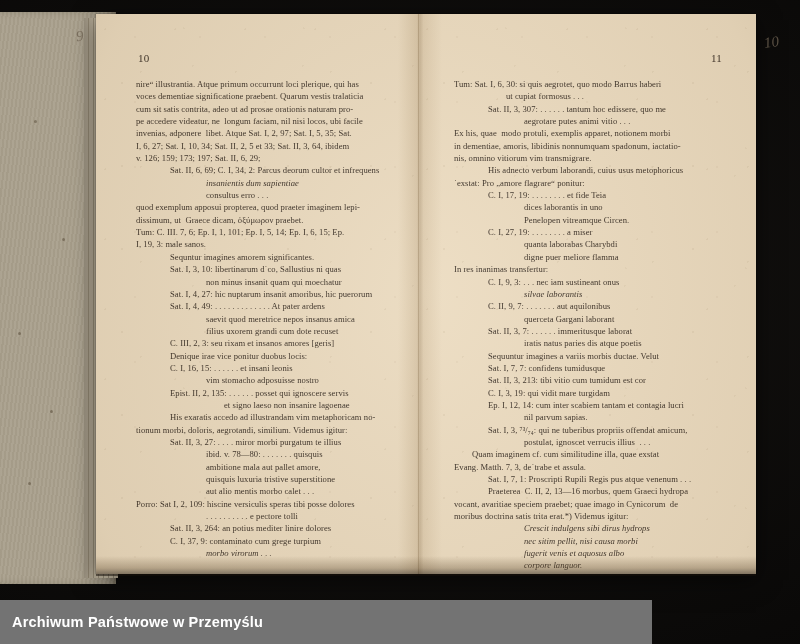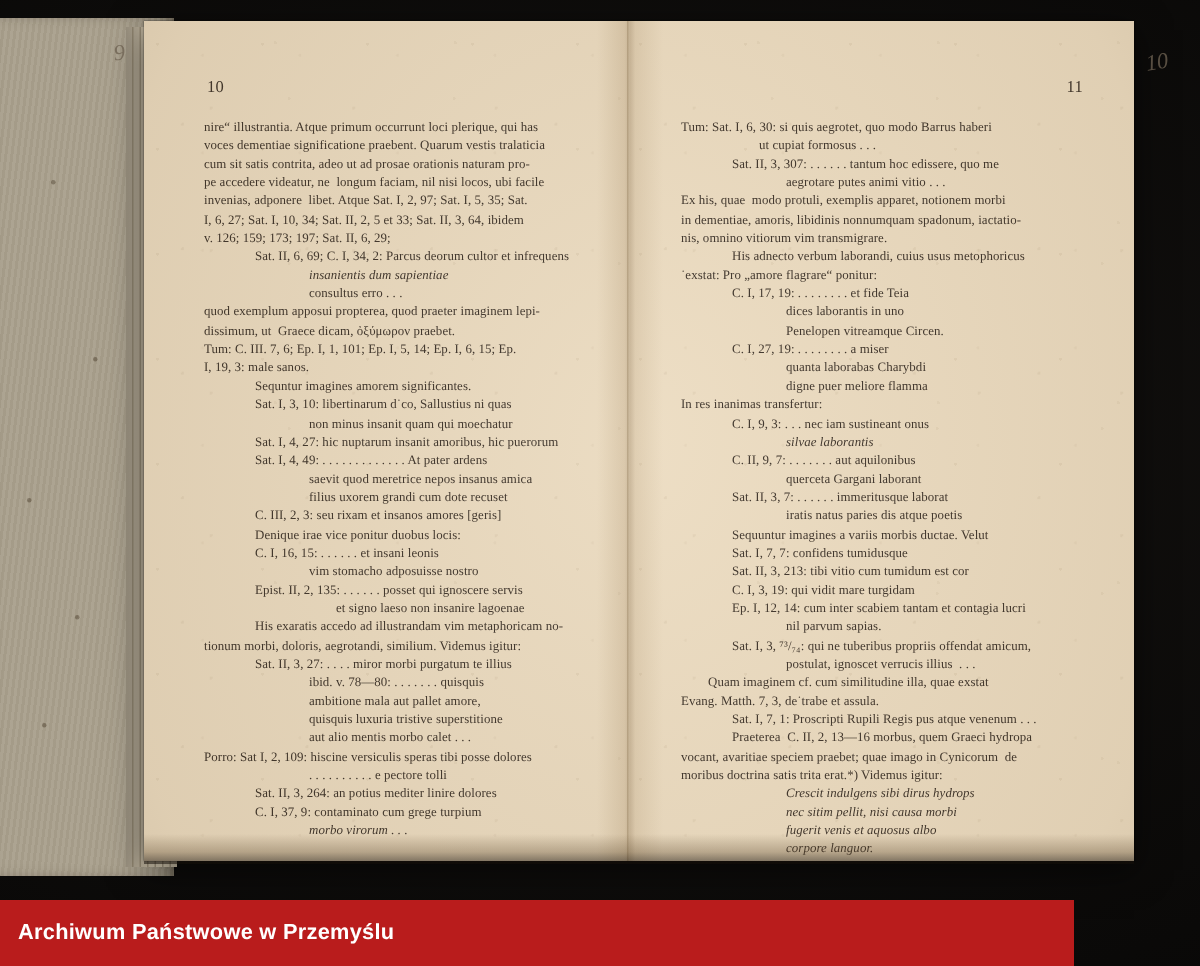--- a/index.html
+++ b/index.html
@@ -178,23 +178,23 @@
     font-style: italic;
   }
   .handnum.nine { left: 76px; top: 28px; }
   .handnum.ten  { left: 764px; top: 34px; transform: rotate(-9deg); }
 
   
   .watermark {
     position: absolute;
     left: 0;
     bottom: 0;
-    width: 716px;
+    width: 652px;
     height: 44px;
-    background: #b91c1c;
+    background: #737373;
     display: flex;
     align-items: center;
   }
   .watermark span {
     font-family: "Liberation Sans", sans-serif;
     font-size: 14.5px;
     font-weight: bold;
     color: #ffffff;
     padding-left: 12px;
     letter-spacing: .2px;

